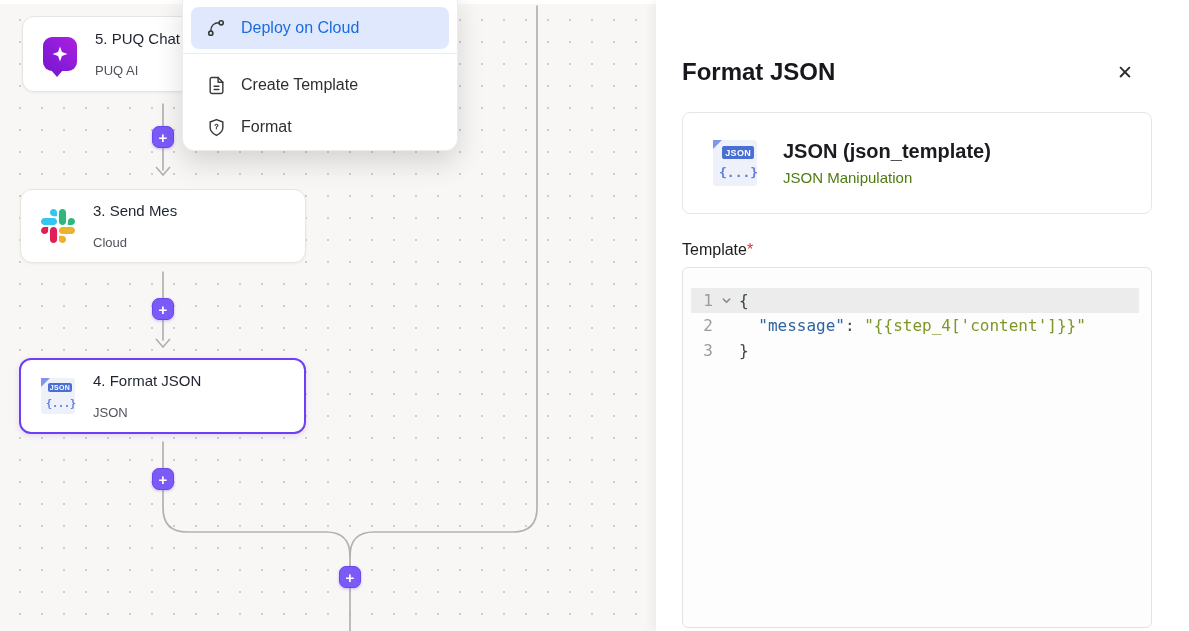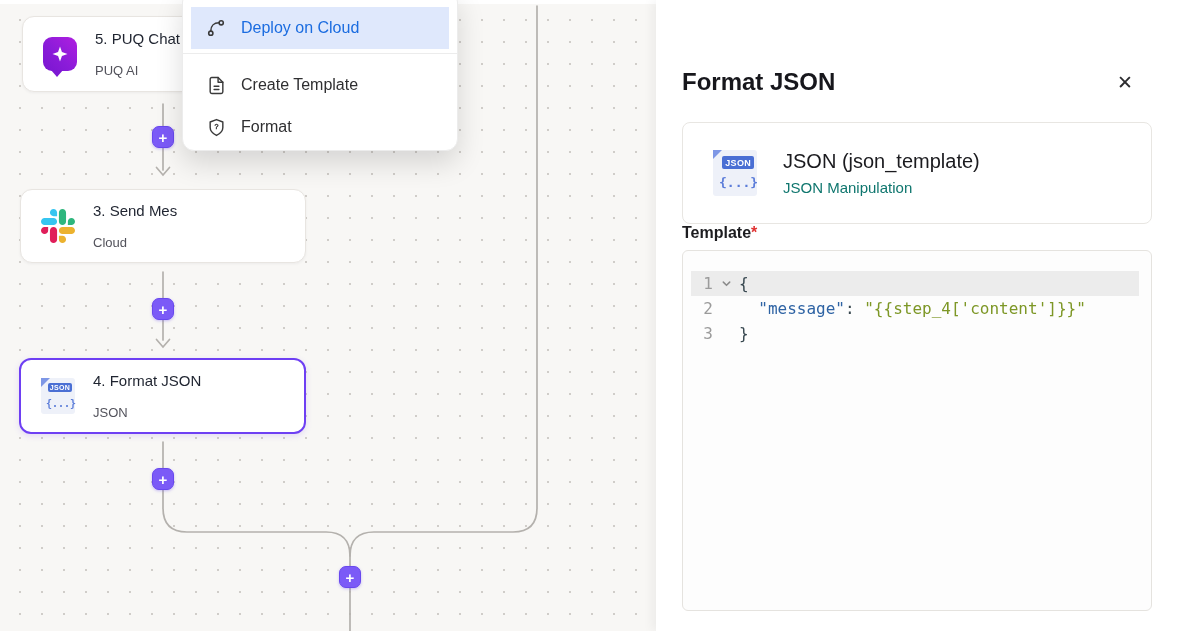--- a/index.html
+++ b/index.html
@@ -54,41 +54,41 @@
   .json-doc.lg .badge { top:6px; right:3px; font-size:9px; padding:1.5px 3px; }
   .json-doc.lg .braces { bottom:6px; left:6px; font-size:13px; }
 
   
   .menu {
     position:absolute; left:182px; top:-10px; width:276px;
     background:#fff; border:1px solid #ececec; border-radius:12px;
     box-shadow:0 12px 28px rgba(0,0,0,.14); padding:16px 8px 2px 8px; z-index:50;
   }
   .menu-item { display:flex; align-items:center; gap:15px; height:42px;
-    padding:0 15px; border-radius:0; font-size:16px; color:#2f2f31; cursor:pointer; }
+    padding:0 15px; border-radius:8px; font-size:16px; color:#2f2f31; cursor:pointer; }
   .menu-item.active { background:#dfe8fc; color:#1b6ce0; }
   .menu-item .micon { width:20px; height:20px; flex:none; display:flex; align-items:center; justify-content:center; }
   .menu-divider { border-top:1px solid #ececec; margin:4px -8px 10px -8px; }
 
   
   .panel {
     position:absolute; left:656px; top:0; width:533px; height:631px; background:#fff;
-    box-shadow:-4px 0 10px rgba(0,0,0,.05); padding:16px 37px 0 26px; z-index:10;
+    box-shadow:-4px 0 10px rgba(0,0,0,.05); padding:6px 37px 0 26px; z-index:10;
   }
   .panel-header { display:flex; align-items:center; justify-content:space-between; padding-top:52px; }
   .panel-title { font-size:24px; font-weight:700; color:#17171c; }
   .close-btn { width:26px; height:26px; display:flex; align-items:center; justify-content:center;
     font-size:19px; color:#2b2b2e; cursor:pointer; margin-right:14px; }
 
   .node-card { margin-top:26px; height:102px; border:1px solid #e8e6e2; border-radius:8px;
     display:flex; align-items:center; padding-left:30px; gap:26px; background:#fff; }
-  .node-card-title { font-size:20px; font-weight:400; color:#1b1b1f; }
-  .node-card-sub { font-size:15px; color:#0f766e; margin-top:6px; }
-
-  .field-label { font-size:16px; color:#1d1d20;font-weight:bold; }
+  .node-card-title { font-size:20px; font-weight:700; color:#1b1b1f; }
+  .node-card-sub { font-size:15px; color:#4d7c0f; margin-top:6px; }
+
+  .field-label { margin-top:27px; font-size:16px; color:#1d1d20; }
   .required { color:#e03131; }
 
   .code-editor { margin-top:8px; height:361px; border:1px solid #e5e3df; border-radius:6px;
     background:#fdfdfd; padding:20px 12px 0 8px; overflow:hidden; }
   .cm-line { display:flex; align-items:center; height:25px;
     font-family:"DejaVu Sans Mono", monospace; font-size:16px; }
   .cm-line.hl { background:#ececec; }
   .ln { width:22px; text-align:right; color:#9b9b9b; flex:none; }
   .fold { width:26px; flex:none; display:flex; align-items:center; justify-content:center; color:#8a8a8a; }
   .code { white-space:pre; }

